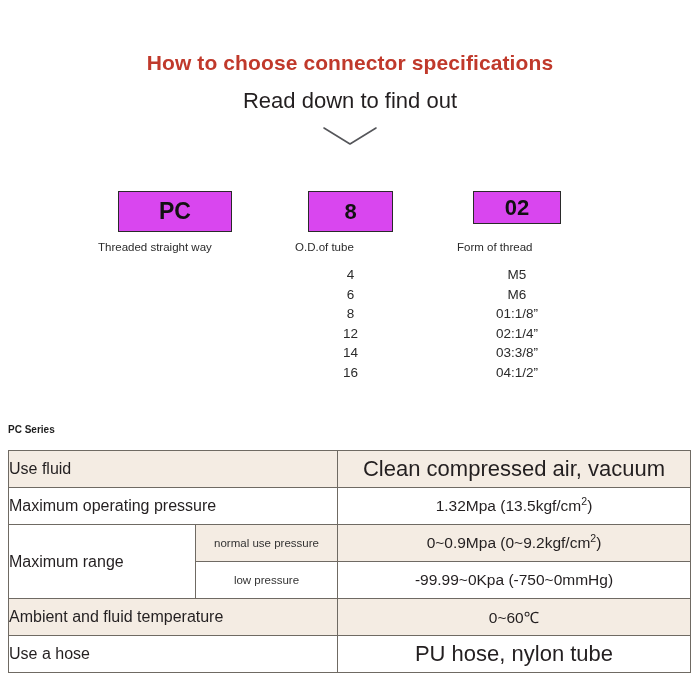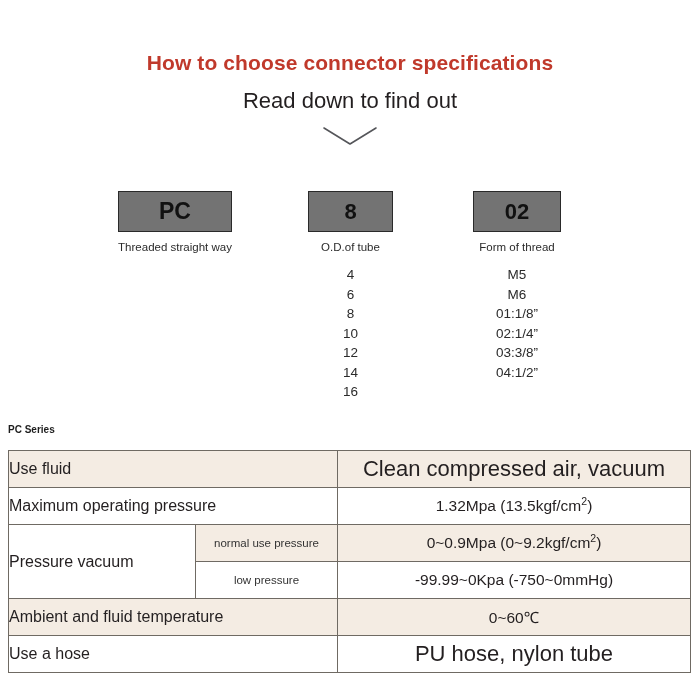--- a/index.html
+++ b/index.html
@@ -45,35 +45,35 @@
     left: 318px;
     top: 124px;
     width: 64px;
     height: 24px;
   }
 
   
   .code-box {
     position: absolute;
     border: 1.6px solid #2a2a2a;
-    background: #737373;
+    background: #d946ef;
     box-sizing: border-box;
     display: flex;
     align-items: center;
     justify-content: center;
     font-weight: 700;
     color: #111111;
   }
   #box-pc   { left: 118px; top: 191px; width: 114px; height: 41px; font-size: 23px; }
   #box-od   { left: 308px; top: 191px; width: 85px;  height: 41px; font-size: 22px; }
-  #box-form { left: 473px; top: 191px; width: 88px;  height: 41px; font-size: 22px; }
+  #box-form { left: 473px; top: 191px; width: 88px;  height: 33px; font-size: 22px; }
 
   .box-caption {
     position: absolute;
-    text-align: center;
+    text-align: left;
     font-size: 11.5px;
     color: #2b2b2b;
     line-height: 16px;
   }
   #cap-pc   { left: 98px;  top: 239px; width: 154px; }
   #cap-od   { left: 295px; top: 239px; width: 111px; }
   #cap-form { left: 457px; top: 239px; width: 120px; }
 
   
   .opt-list {
@@ -151,21 +151,20 @@
 <div class="code-box" id="box-od">8</div>
 <div class="box-caption" id="cap-od">O.D.of tube</div>
 
 <div class="code-box" id="box-form">02</div>
 <div class="box-caption" id="cap-form">Form of thread</div>
 
 <div class="opt-list" id="list-od">
     <div>4</div>
     <div>6</div>
     <div>8</div>
-    <div>10</div>
     <div>12</div>
     <div>14</div>
     <div>16</div>
   </div>
 
 <div class="opt-list" id="list-form">
     <div>M5</div>
     <div>M6</div>
     <div>01:1/8”</div>
     <div>02:1/4”</div>
@@ -187,21 +186,21 @@
       <td class="label-cell shade" colspan="2">Use fluid</td>
       <td class="value-cell big shade">Clean compressed air, vacuum</td>
     </tr>
 
     <tr>
       <td class="label-cell" colspan="2">Maximum operating pressure</td>
       <td class="value-cell"><span>1.32Mpa  (13.5kgf/cm</span><sup>2</sup><span>)</span></td>
     </tr>
 
     <tr>
-      <td class="label-cell" rowspan="2">Pressure vacuum</td>
+      <td class="label-cell" rowspan="2">Maximum range</td>
       <td class="sub-label-cell shade">normal use pressure</td>
       <td class="value-cell shade"><span>0~0.9Mpa  (0~9.2kgf/cm</span><sup>2</sup><span>)</span></td>
     </tr>
 
     <tr>
       <td class="sub-label-cell">low pressure</td>
       <td class="value-cell">-99.99~0Kpa  (-750~0mmHg)</td>
     </tr>
 
     <tr>

